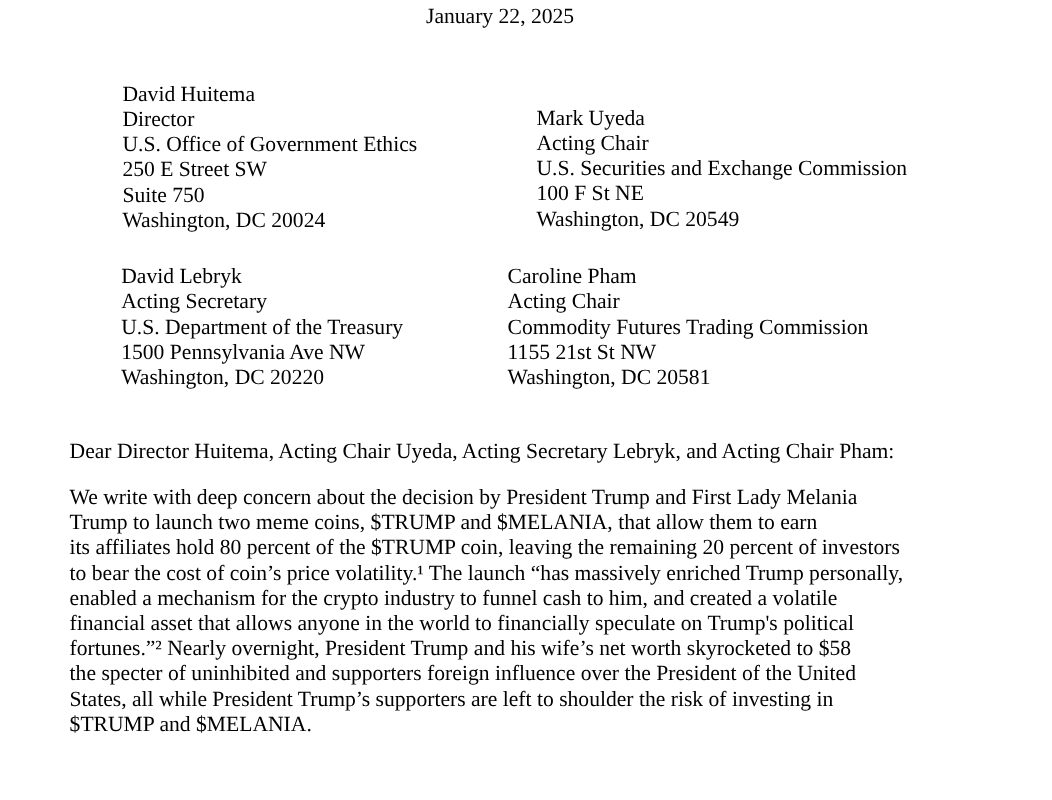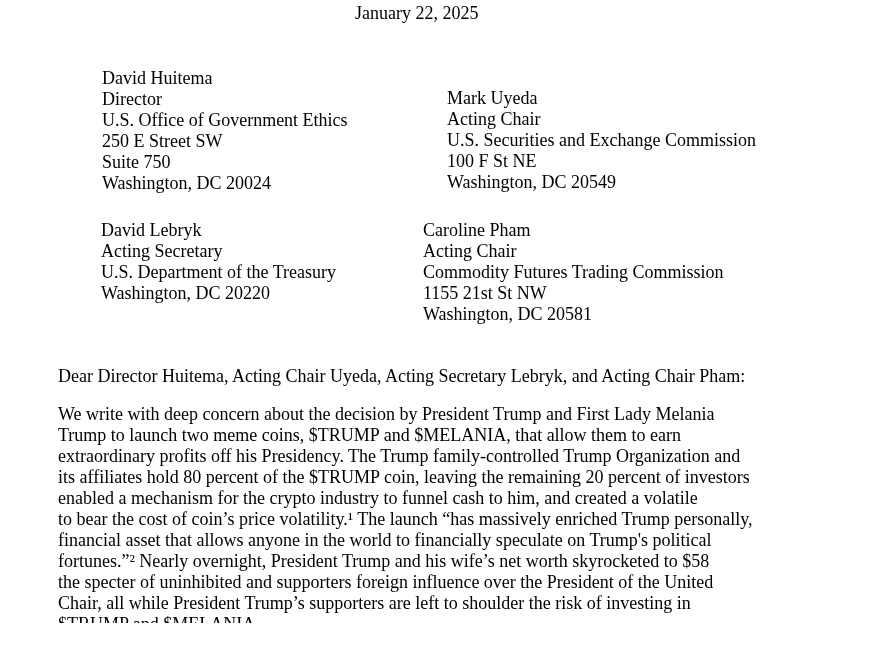--- a/index.html
+++ b/index.html
@@ -54,40 +54,40 @@
     <div>Acting Chair</div>
     <div>U.S. Securities and Exchange Commission</div>
     <div>100 F St NE</div>
     <div>Washington, DC 20549</div>
   </div>
 
   <div class="abs addr-r2c1">
     <div>David Lebryk</div>
     <div>Acting Secretary</div>
     <div>U.S. Department of the Treasury</div>
+    <div>1500 Pennsylvania Ave NW</div>
     <div>Washington, DC 20220</div>
   </div>
 
   <div class="abs addr-r2c2">
     <div>Caroline Pham</div>
     <div>Acting Chair</div>
     <div>Commodity Futures Trading Commission</div>
     <div>1155 21st St NW</div>
     <div>Washington, DC 20581</div>
   </div>
 
   <div class="abs salutation">Dear Director Huitema, Acting Chair Uyeda, Acting Secretary Lebryk, and Acting Chair Pham:</div>
 
   <div class="abs body-text">
     <div>We write with deep concern about the decision by President Trump and First Lady Melania</div>
     <div>Trump to launch two meme coins, $TRUMP and $MELANIA, that allow them to earn</div>
-    <div>extraordinary profits off his Presidency. The Trump family-controlled Trump Organization and</div>
     <div>its affiliates hold 80 percent of the $TRUMP coin, leaving the remaining 20 percent of investors</div>
+    <div>to bear the cost of coin’s price volatility.¹ The launch “has massively enriched Trump personally,</div>
     <div>enabled a mechanism for the crypto industry to funnel cash to him, and created a volatile</div>
-    <div>to bear the cost of coin’s price volatility.¹ The launch “has massively enriched Trump personally,</div>
     <div>financial asset that allows anyone in the world to financially speculate on Trump's political</div>
     <div>fortunes.”² Nearly overnight, President Trump and his wife’s net worth skyrocketed to $58</div>
     <div>the specter of uninhibited and supporters foreign influence over the President of the United</div>
-    <div>Chair, all while President Trump’s supporters are left to shoulder the risk of investing in</div>
+    <div>States, all while President Trump’s supporters are left to shoulder the risk of investing in</div>
     <div>$TRUMP and $MELANIA.</div>
   </div>
 
 </div>
 
 </body></html>

